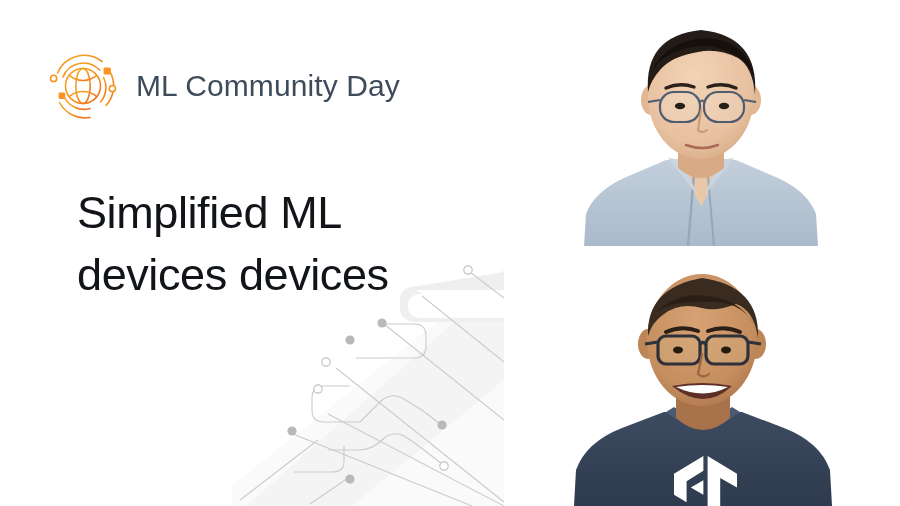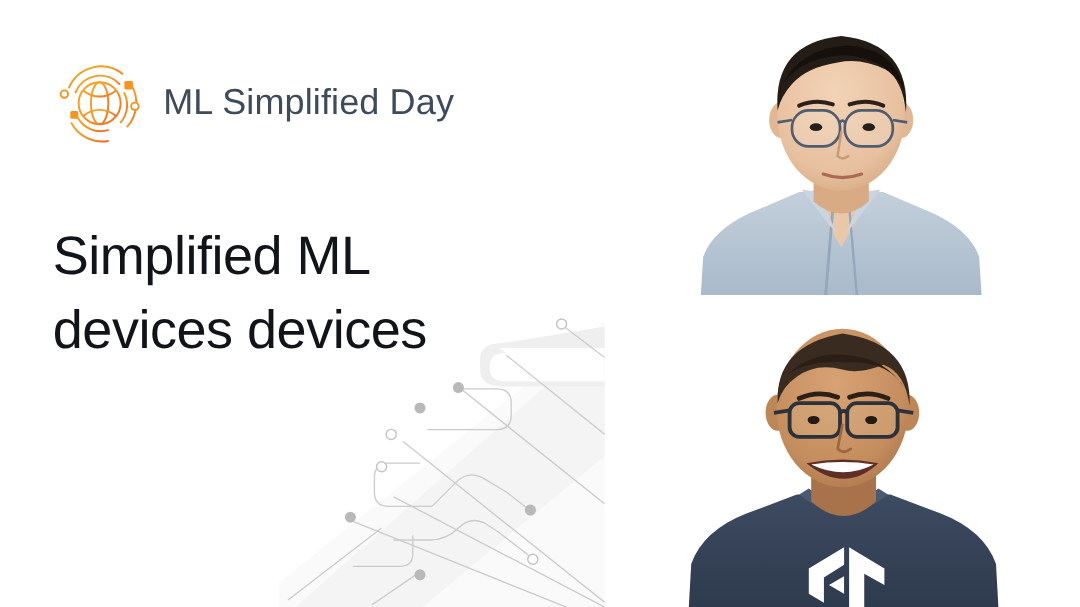--- a/index.html
+++ b/index.html
@@ -47,21 +47,21 @@
     position: absolute;
     left: 44px;
     top: 152px;
     width: 470px;
     font-size: 45px;
     line-height: 62px;
     font-weight: 400;
     letter-spacing: -0.4px;
     color: #111418;
   }
-  #headline .hl-line { display: block; }
+  #headline .hl-line { display: block; margin-left: 33px; }
 
   
   #circuit-decoration {
     position: absolute;
     left: 232px;
     top: 250px;
     width: 272px;
     height: 256px;
     overflow: hidden;
     pointer-events: none;
@@ -123,21 +123,21 @@
       </g>
 
       <g>
         <rect x="59.6" y="20.4" width="7.2" height="7.2" rx="1.4" fill="#f7931e"></rect>
         <rect x="14.6" y="45.4" width="6.6" height="6.6" rx="1.3" fill="#f7931e"></rect>
         <circle cx="9.6" cy="31.4" r="3.1" fill="#ffffff" stroke="#f7931e" stroke-width="1.6"></circle>
         <circle cx="68.4" cy="41.6" r="3.1" fill="#ffffff" stroke="#f7931e" stroke-width="1.6"></circle>
       </g>
     </svg>
 
-    <div id="brand-title">ML Simplified Day</div>
+    <div id="brand-title">ML Community Day</div>
   </div>
 
   <h1 id="headline">
     <span class="hl-line">Simplified ML</span>
     <span class="hl-line">devices devices</span>
   </h1>
 
   <div id="circuit-decoration">
     <svg width="272" height="256" viewBox="0 0 272 256" xmlns="http://www.w3.org/2000/svg">
 

